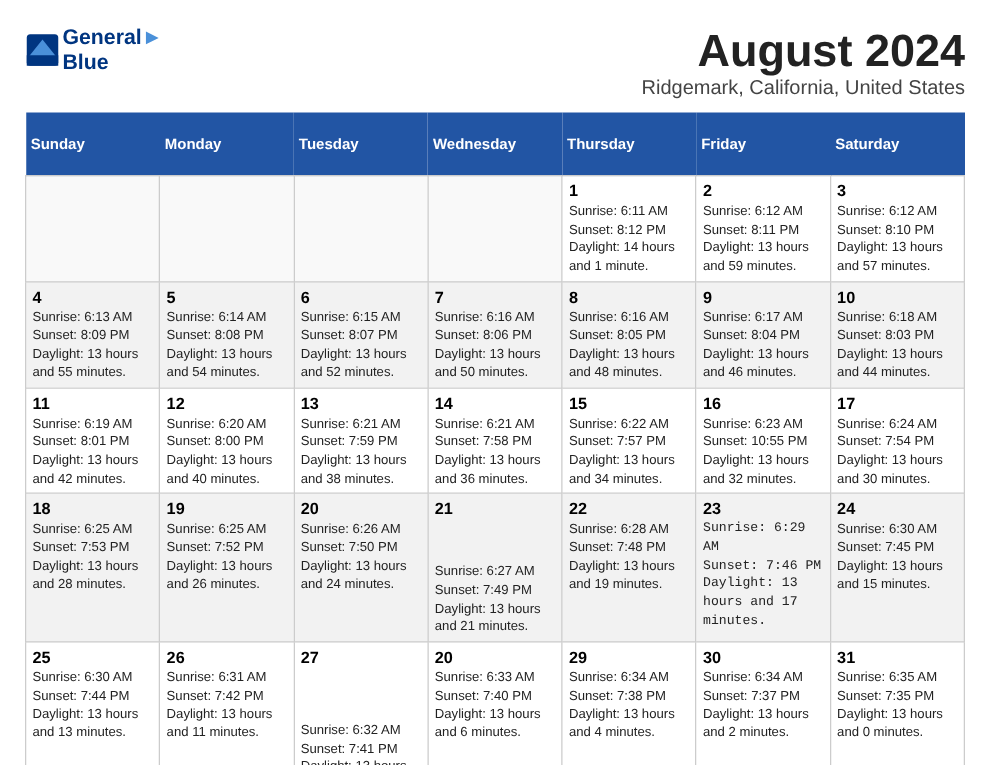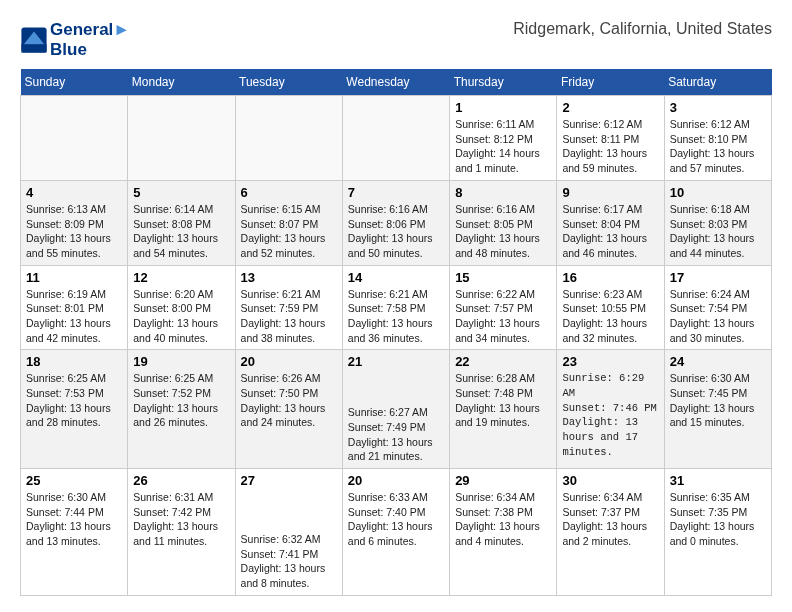--- a/index.html
+++ b/index.html
@@ -38,24 +38,24 @@
       color: #444;
     }
     table {
       width: 100%;
       border-collapse: collapse;
       font-size: 11px;
     }
     thead tr th {
       background-color: #2255a4;
       color: #fff;
-      padding: 6px 4px;
+      padding: 18px 4px;
       text-align: left;
       font-size: 12px;
-      font-weight: normal;
+      font-weight: bold;
     }
     tbody tr td {
       border: 1px solid #ccc;
       vertical-align: top;
       padding: 4px 5px;
       height: 78px;
       width: 14.28%;
       background: #fff;
     }
     tbody tr td.empty {
@@ -88,20 +88,21 @@
       <rect x="2" y="2" width="36" height="36" rx="4" fill="#003580"></rect>
       <polygon points="20,8 36,28 4,28" fill="#4a90d9"></polygon>
       <rect x="2" y="26" width="36" height="12" rx="0 0 4 4" fill="#003580"></rect>
     </svg>
     <div>
       <div style="font-size:17px;font-weight:bold;color:#003580;line-height:1.15;">General<span style="color:#4a90d9;">►</span></div>
       <div style="font-size:17px;font-weight:bold;color:#003580;line-height:1.15;">Blue</div>
     </div>
   </div>
   <div class="title-area">
+    <div class="main-title">August 2024</div>
     <div class="subtitle">Ridgemark, California, United States</div>
   </div>
 </div>
 
 <table>
   <thead>
     <tr id="dow-row">
     <th>Sunday</th>
         <th>Monday</th>
         <th>Tuesday</th>

